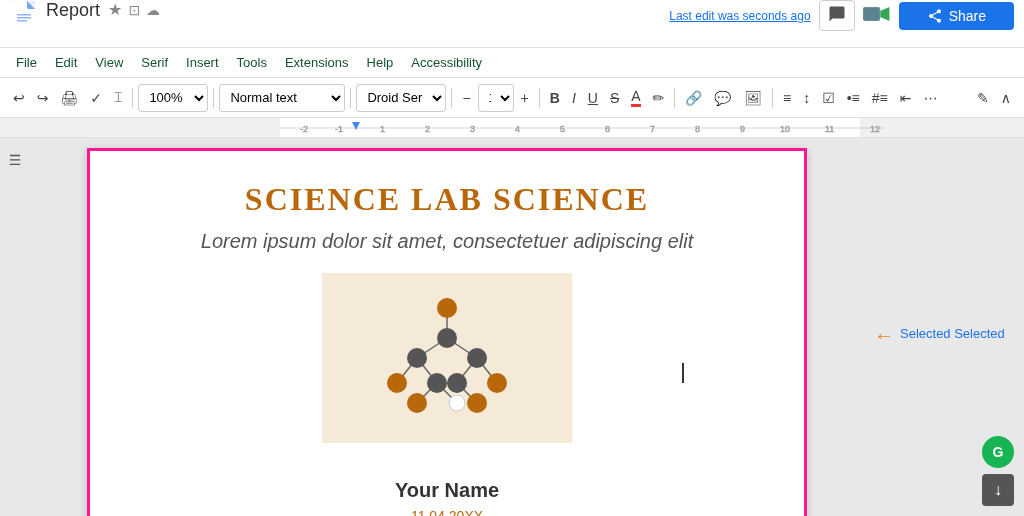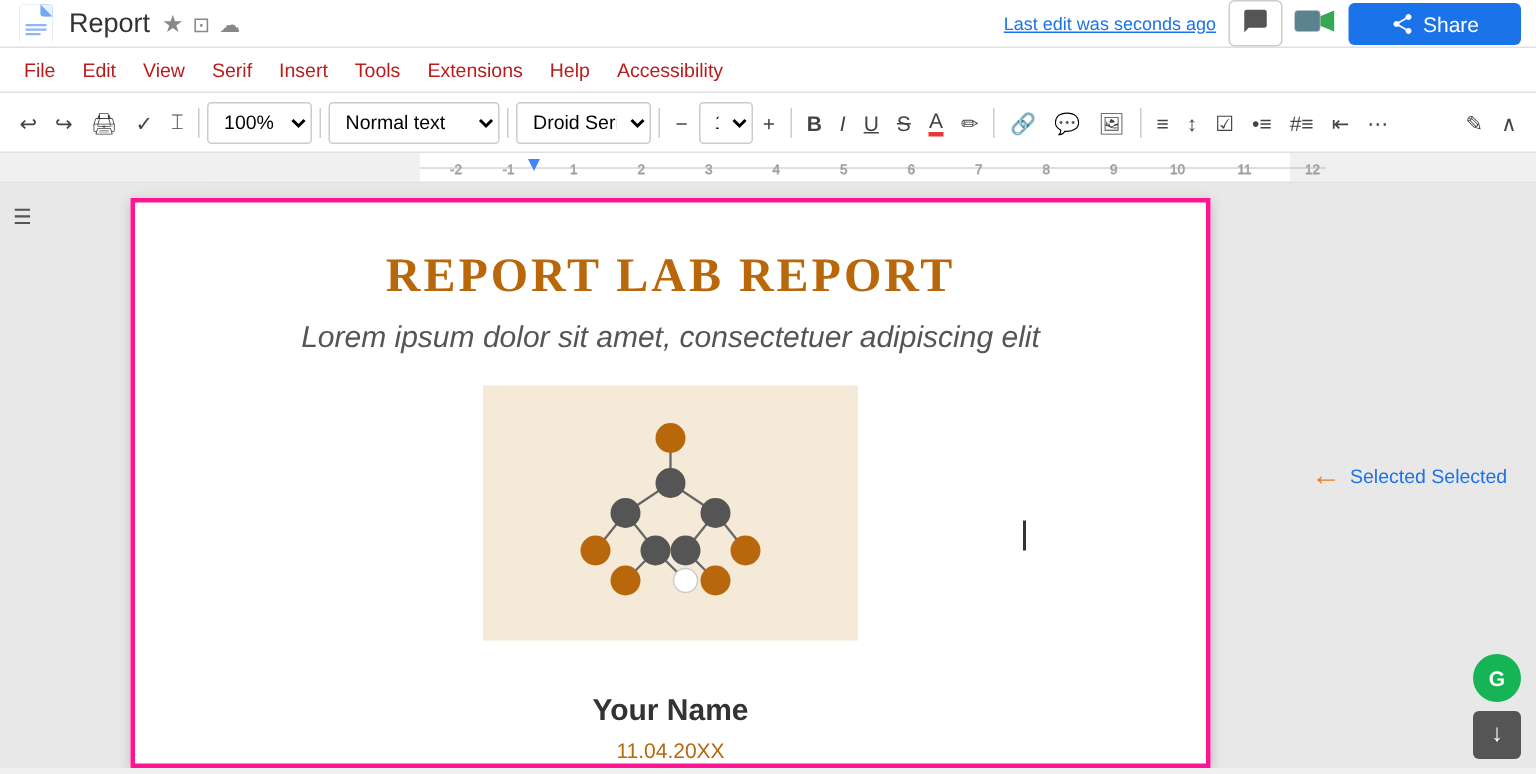--- a/index.html
+++ b/index.html
@@ -1,23 +1,23 @@
 <!DOCTYPE html>
 <html><head>
   <meta charset="utf-8">
   <style>
     * { margin: 0; padding: 0; box-sizing: border-box; }
     body { font-family: Arial, sans-serif; background: #f0f0f0; width: 1024px; height: 516px; overflow: hidden; }
 
     
     .title-bar {
       background: #fff;
-      height: 32px;
-      display: flex;
-      align-items: center;
+      height: 48px;
+      display: flex;
+      align-items: flex-start;
       padding: 0 10px;
       border-bottom: 1px solid #e0e0e0;
     }
     .doc-icon { width: 28px; height: 28px; margin-right: 8px; }
     .doc-title { font-size: 18px; color: #333; margin-right: 8px; }
     .title-icons { display: flex; gap: 6px; align-items: center; }
     .title-icons span { font-size: 16px; color: #666; cursor: pointer; }
     .title-right { margin-left: auto; display: flex; align-items: center; gap: 8px; }
     .chat-btn { background: none; border: 1px solid #ccc; border-radius: 4px; padding: 4px 8px; cursor: pointer; }
     .meet-btn { background: none; border: none; cursor: pointer; }
@@ -28,21 +28,21 @@
       background: #fff;
       height: 30px;
       display: flex;
       align-items: center;
       padding: 0 8px;
       gap: 2px;
       border-bottom: 1px solid #e0e0e0;
     }
     .menu-item {
       font-size: 13px;
-      color: #b91c1c;
+      color: #14532d;
       padding: 4px 8px;
       cursor: pointer;
       border-radius: 3px;
     }
 
     
     .toolbar {
       background: #fff;
       height: 40px;
       display: flex;
@@ -66,21 +66,21 @@
     .toolbar-select {
       border: 1px solid #ccc;
       border-radius: 3px;
       padding: 3px 6px;
       font-size: 13px;
       cursor: pointer;
       background: #fff;
       height: 28px;
     }
     .zoom-select { width: 70px; }
-    .style-select { width: 114px; }
+    .style-select { width: 126px; }
     .font-select { width: 90px; }
     .font-size { width: 36px; }
 
     
     .ruler {
       background: #f8f8f8;
       height: 20px;
       border-bottom: 1px solid #e0e0e0;
       display: flex;
       align-items: center;
@@ -409,21 +409,21 @@
 
 <div class="main-area">
 
   <div class="left-tools">
     <div class="tool-icon">☰</div>
   </div>
 
   <div class="doc-area">
     <div class="doc-page">
 
-      <div class="doc-title-text">REPORT LAB REPORT</div>
+      <div class="doc-title-text">SCIENCE LAB SCIENCE</div>
 
       <div class="doc-subtitle">Lorem ipsum dolor sit amet, consectetuer adipiscing elit</div>
 
       <div class="molecule-container">
         <svg class="molecule-svg" viewBox="0 0 250 170" xmlns="http://www.w3.org/2000/svg">
           <rect width="250" height="170" fill="#f5ead8"></rect>
 
           <g stroke="#666" stroke-width="1.5">
             <line x1="125" y1="35" x2="125" y2="65"></line>
             <line x1="125" y1="65" x2="95" y2="85"></line>

